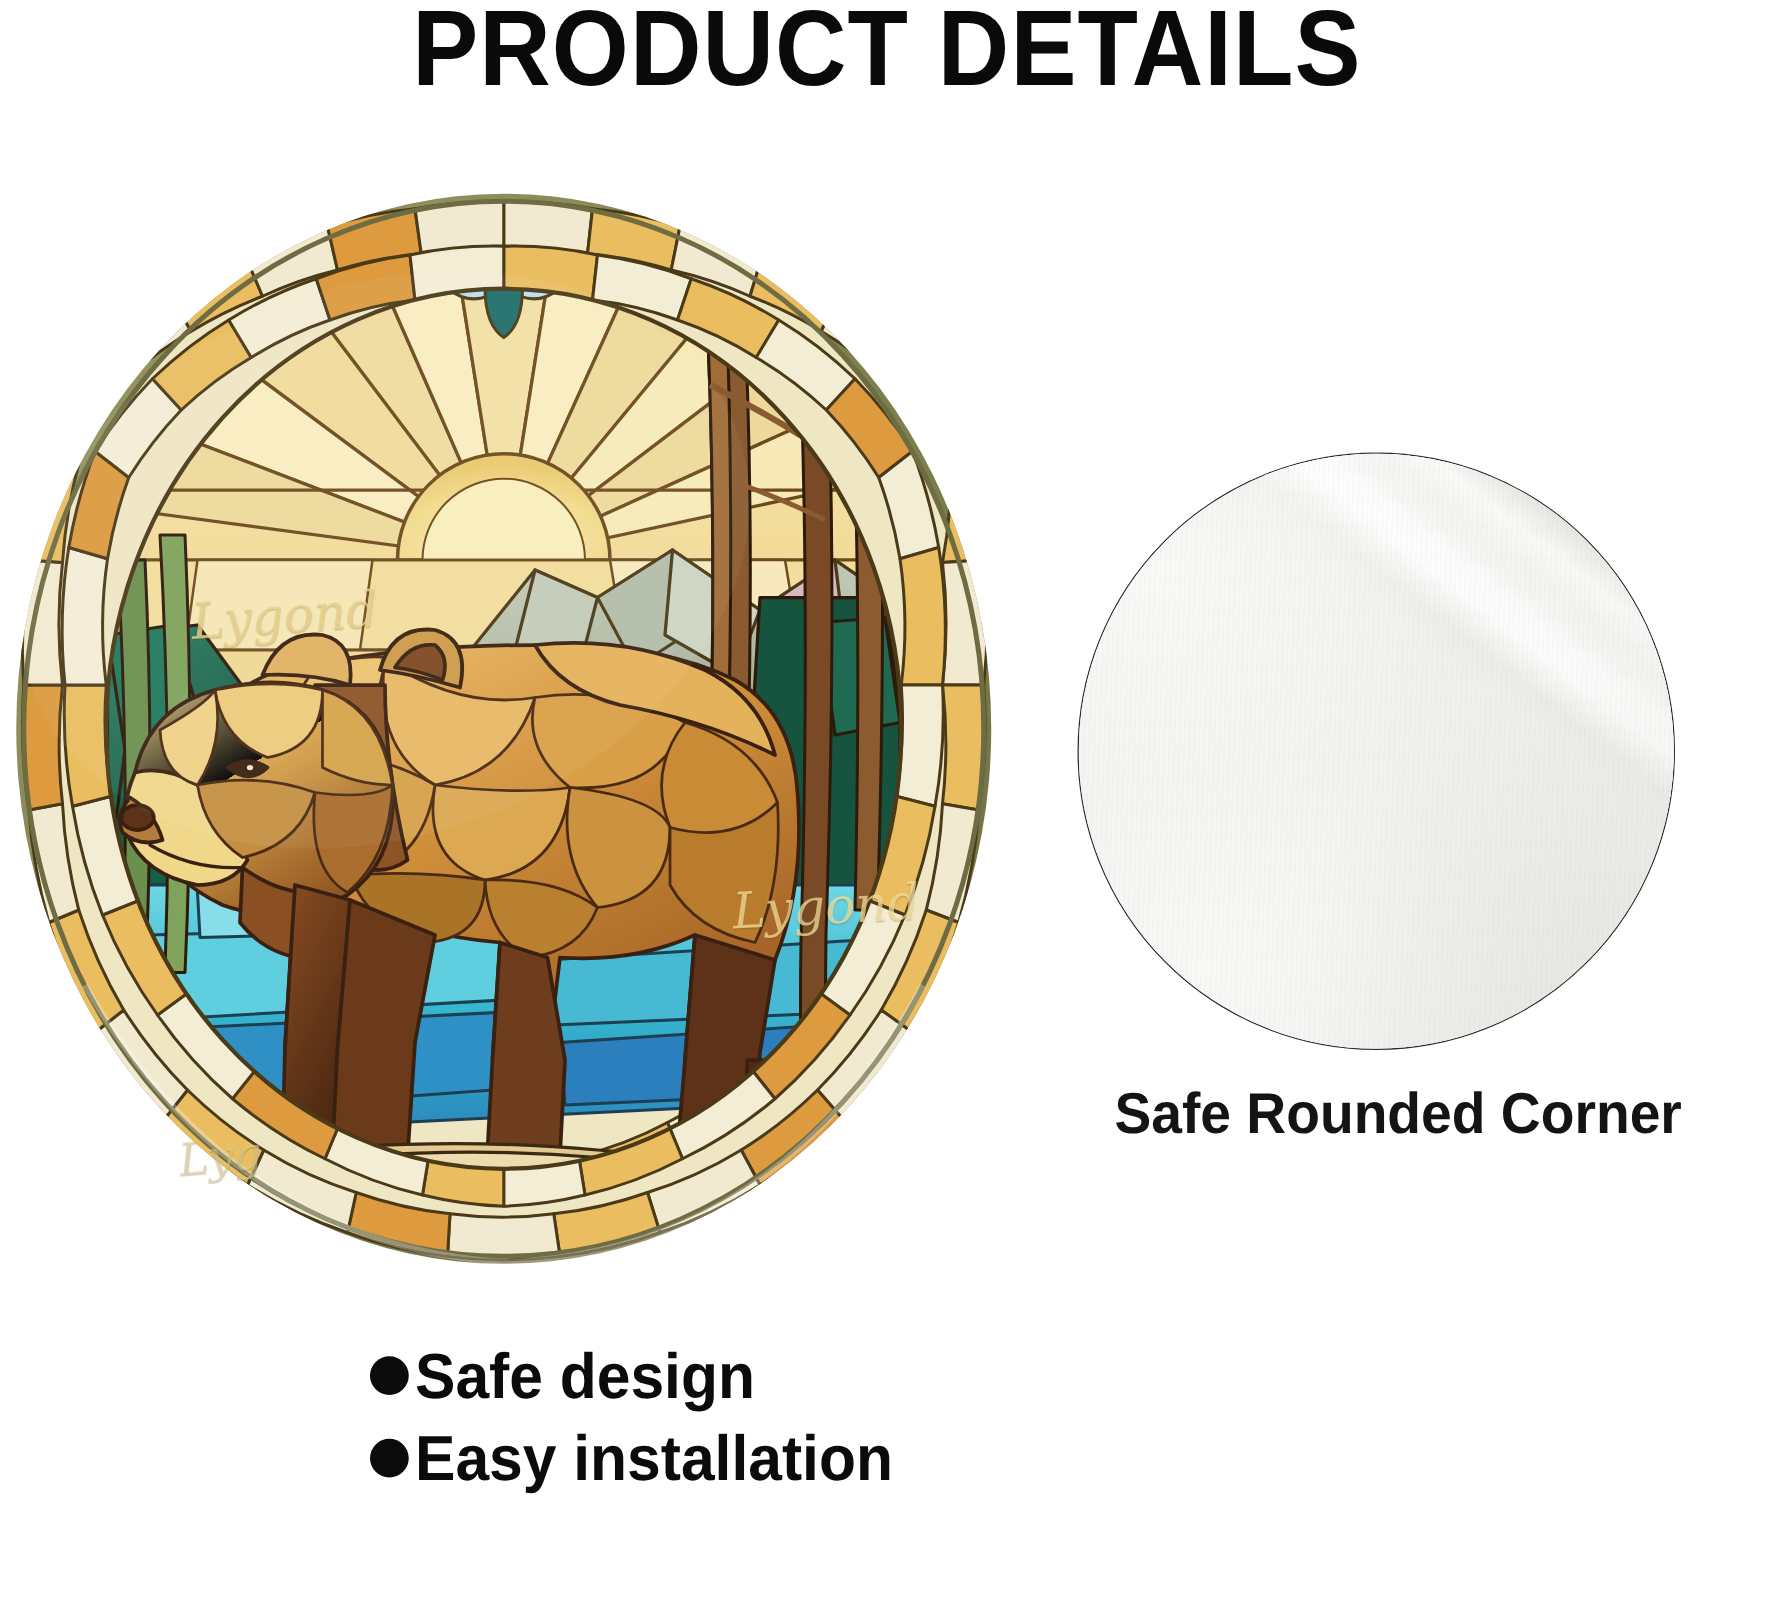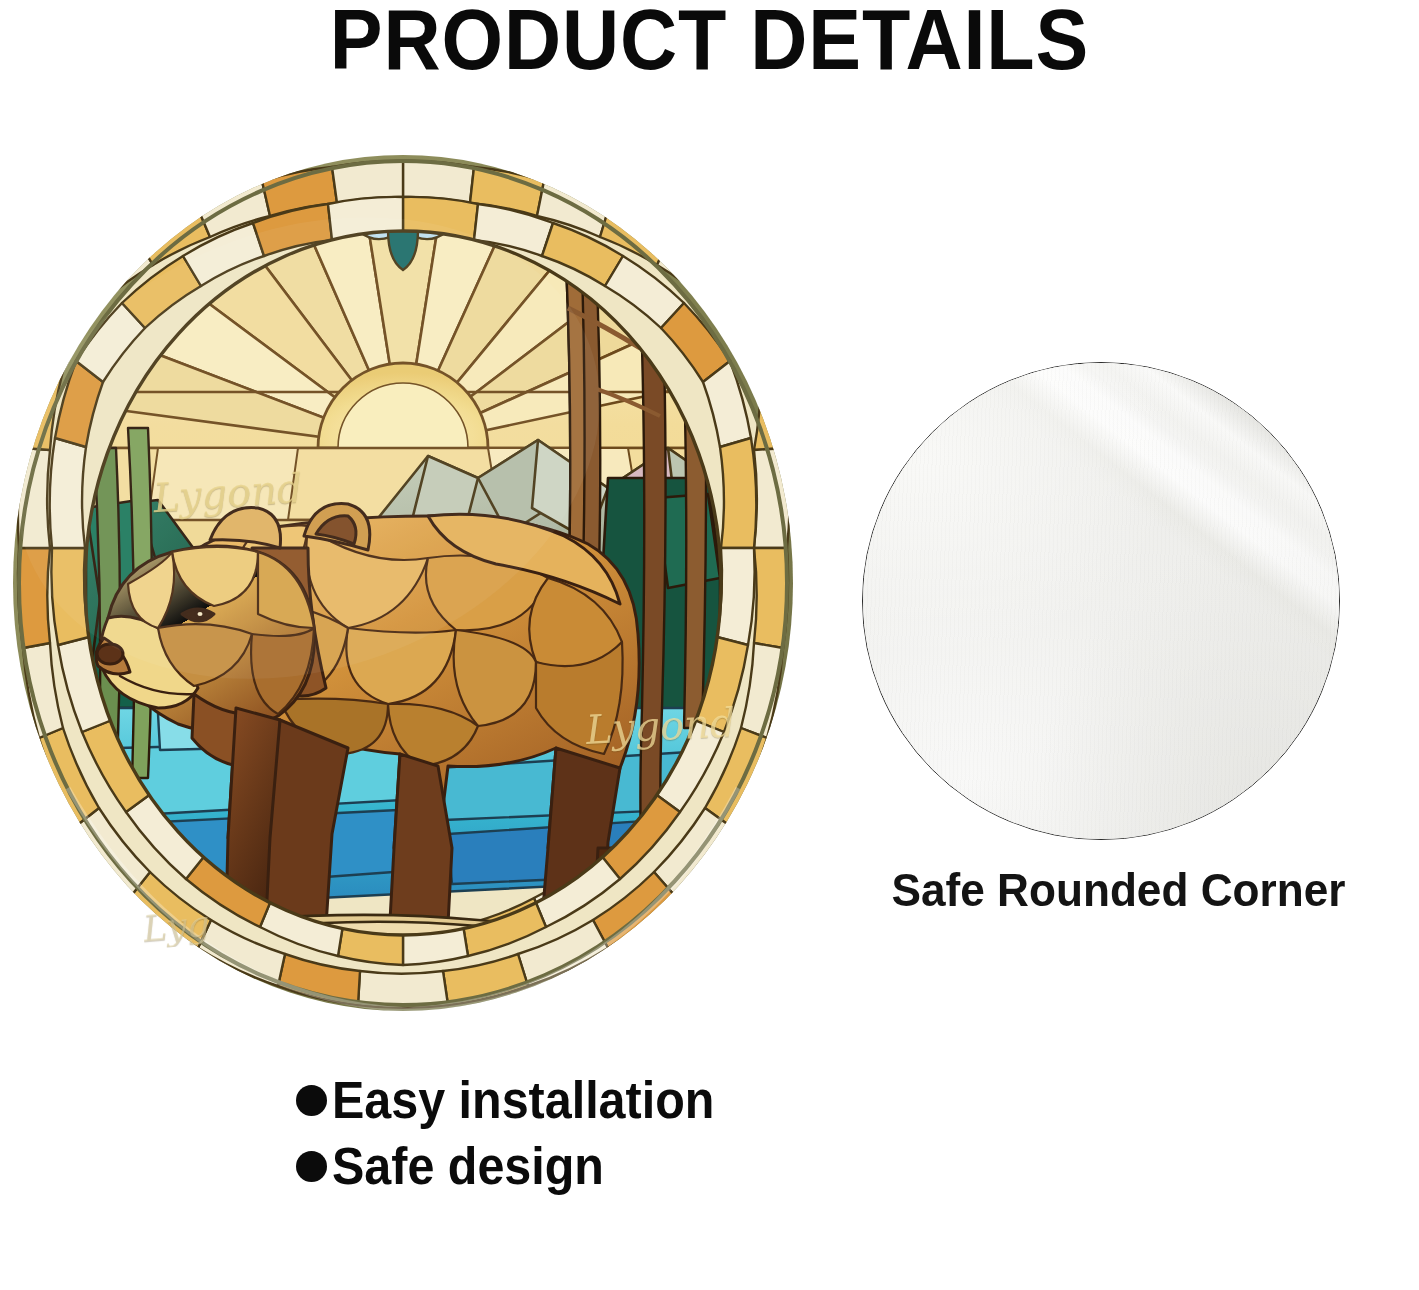--- a/index.html
+++ b/index.html
@@ -520,21 +520,21 @@
       <div class="band2"></div>
       <div class="shade"></div>
       <div class="tex"></div>
     </div>
   </div>
   <div id="corner-caption">Safe Rounded Corner</div>
 
   <div id="features">
     <div class="feat">
       <span class="bullet"></span>
-      <span class="feat-label">Easy installation</span>
+      <span class="feat-label">Safe design</span>
     </div>
     <div class="feat">
       <span class="bullet"></span>
-      <span class="feat-label">Safe design</span>
+      <span class="feat-label">Easy installation</span>
     </div>
   </div>
 
 </div>
 
 </body></html>

